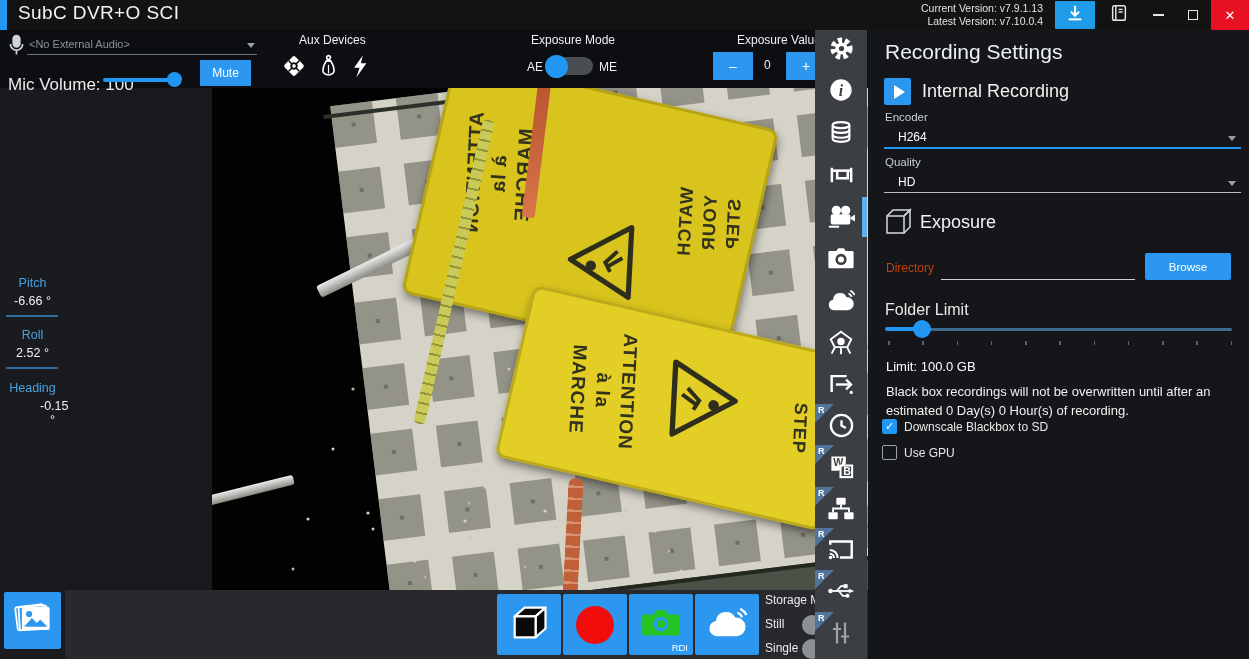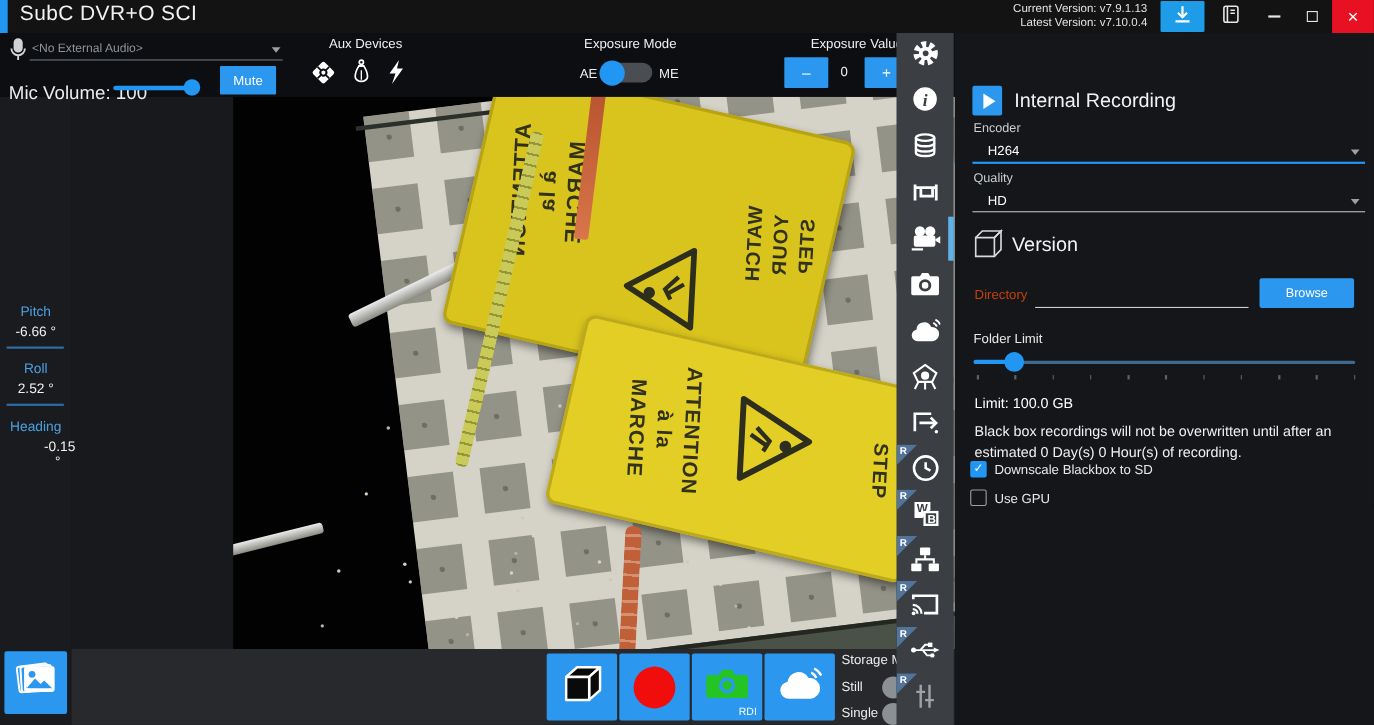--- a/index.html
+++ b/index.html
@@ -108,21 +108,21 @@
   .fld-value { position:absolute; left:30px; font-size:12px; color:#fff; }
   .fld-line { position:absolute; left:16px; width:357px; }
   .enc-line { top:117px; height:2px; background:#2196f3; }
   .qual-line { top:162px; height:1px; background:#b9bdc0; }
   .fld-caret { position:absolute; left:360px; }
   .bb-cube-icon { position:absolute; left:14px; top:175px; }
   .blackbox-title { position:absolute; left:52px; top:182px; font-size:18px; color:#f2f2f2; }
   .dir-label { position:absolute; left:18px; top:231px; font-size:12px; color:#c2410c; }
   .dir-input { position:absolute; left:73px; top:222px; width:194px; height:28px; border-bottom:1px solid #cfcfcf; background:transparent; }
   .browse-btn { position:absolute; left:277px; top:223px; width:86px; height:27px; background:#2b97ef; border-radius:2px; color:#fff; font-size:11.5px; display:flex; align-items:center; justify-content:center; }
-  .folder-label { position:absolute; left:17px; top:271px; font-size:12px; color:#e8e8e8; }
+  .folder-label { position:absolute; left:17px; top:271px; font-size:16px; color:#e8e8e8; }
   .fl-slider { position:absolute; left:17px; top:290px; width:347px; height:18px; }
   .fl-fill { position:absolute; left:0; top:7px; width:37px; height:4px; background:#2196f3; border-radius:2px; }
   .fl-rest { position:absolute; left:37px; top:7.5px; right:0; height:3.5px; background:#3e6b8d; border-radius:2px; }
   .fl-thumb { position:absolute; left:28px; top:0; width:18px; height:18px; border-radius:50%; background:#2196f3; }
   .fl-ticks { position:absolute; left:20px; top:311px; width:344px; height:5px; display:flex; justify-content:space-between; }
   .fl-ticks i { width:1.5px; height:4px; background:#5d6266; }
   .limit-text { position:absolute; left:18px; top:329px; font-size:13px; color:#ffffff; }
   .warn-text { position:absolute; left:18px; top:352px; width:354px; font-size:13px; line-height:19px; color:#f0f0f0; }
   .chk { position:absolute; left:14px; width:15px; height:15px; border-radius:2px; }
   .chk1 { top:389px; background:#2196f3; color:#fff; font-size:11px; line-height:15px; text-align:center; }
@@ -505,20 +505,21 @@
             <path d="M5 9h8M13 16.5h8"></path>
           </g>
         </svg>
     </div>
     <div class="rbadge" style="top:582px;">
         <span>R</span>
       </div>
   </div>
 
   <div class="panel">
+    <div class="panel-title">Recording Settings</div>
 
     <div class="play-btn">
         <div class="play-tri"></div>
       </div>
     <div class="internal-rec">Internal Recording</div>
 
     <div class="fld-label" style="top:81px;">Encoder</div>
     <div class="fld-value" style="top:100px;">H264</div>
     <div class="fld-line enc-line"></div>
     <div class="caret fld-caret" style="top:106px;"></div>
@@ -530,21 +531,21 @@
 
     <div class="bb-cube-icon">
       <svg width="32" height="32" viewBox="0 0 32 32">
           <g fill="none" stroke="#d6dadd" stroke-width="1.5">
             <path d="M5 11h17v17H5z"></path>
             <path d="M5 11l6-6h17l-6 6"></path>
             <path d="M22 11l6-6v17l-6 6"></path>
           </g>
         </svg>
     </div>
-    <div class="blackbox-title">Version</div>
+    <div class="blackbox-title">Exposure</div>
 
     <div class="dir-label">Directory</div>
     <div class="dir-input"></div>
     <div class="browse-btn">Browse</div>
 
     <div class="folder-label">Folder Limit</div>
     <div class="fl-slider">
       <div class="fl-fill"></div>
       <div class="fl-rest"></div>
       <div class="fl-thumb"></div>

